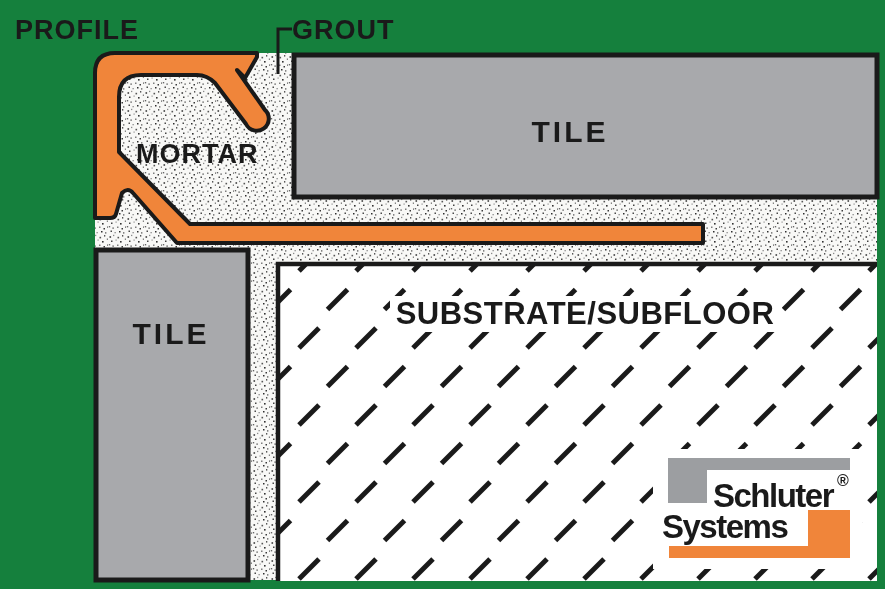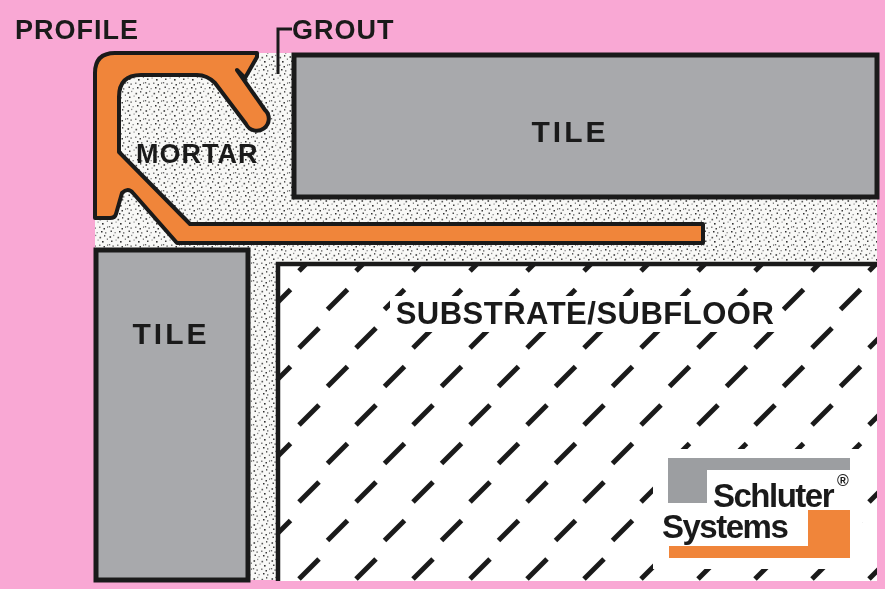--- a/index.html
+++ b/index.html
@@ -1,16 +1,16 @@
 <!DOCTYPE html>
 <html><head>
 <meta charset="utf-8">
 <style>
   html,body{margin:0;padding:0;background:#ffffff;}
-  .stage{position:relative;width:885px;height:589px;background:#f9a8d4;overflow:hidden;
+  .stage{position:relative;width:885px;height:589px;background:#15803d;overflow:hidden;
          font-family:"Liberation Sans", sans-serif;}
   svg{display:block;}
   text{font-family:"Liberation Sans", sans-serif;font-weight:bold;fill:#1a1a1a;}
   .logo-text{font-weight:bold;}
 </style>
 </head>
 <body>
 
 <div class="stage">
 <svg width="885" height="589" viewBox="0 0 885 589" xmlns="http://www.w3.org/2000/svg">

